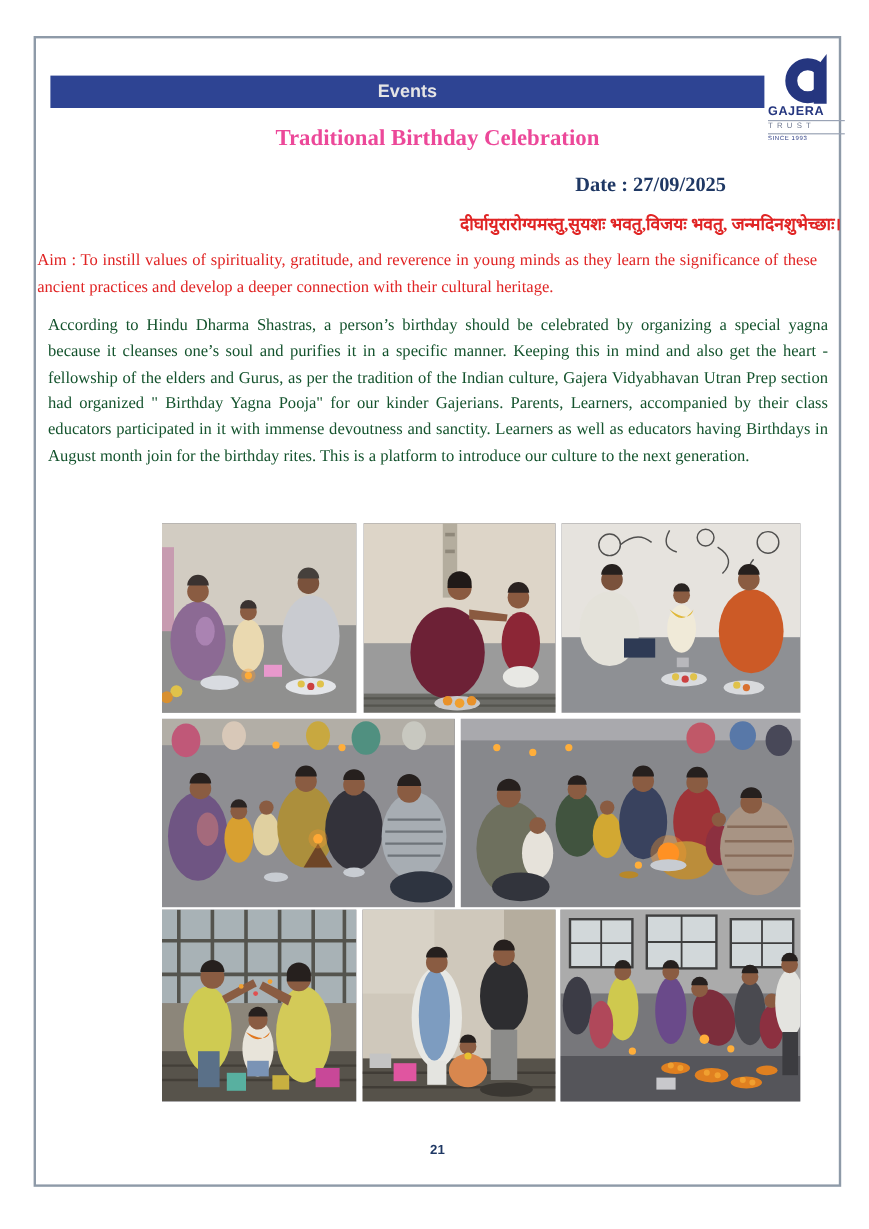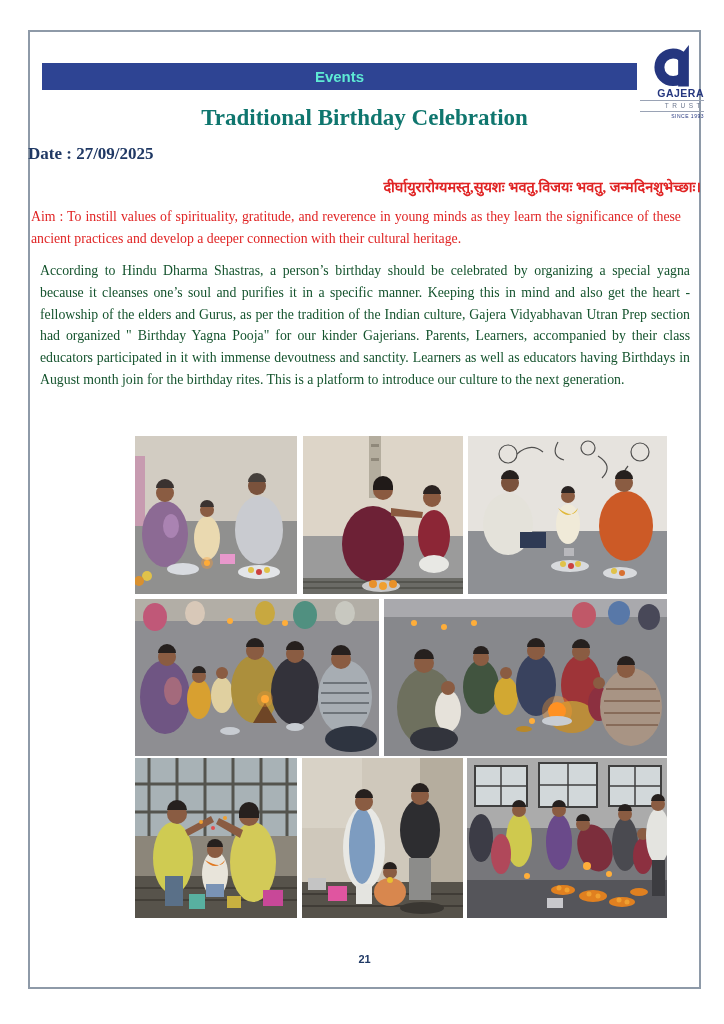--- a/index.html
+++ b/index.html
@@ -1,34 +1,34 @@
 <!DOCTYPE html>
 <html><head>
 <meta charset="utf-8">
 <style>
   html,body{margin:0;padding:0;background:#ffffff;}
   .sheet{position:relative;width:724px;height:1024px;background:#ffffff;overflow:hidden;
          font-family:"Liberation Serif","DejaVu Serif",serif;}
   .page-border{position:absolute;left:28px;top:30px;width:673px;height:959px;
                border:2px solid #8e9aa8;box-sizing:border-box;}
   .events-bar{position:absolute;left:42px;top:63px;width:595px;height:27px;background:#2e4493;
-              color:#5eead4;font-family:"Liberation Sans","DejaVu Sans",sans-serif;
+              color:#e5e5e5;font-family:"Liberation Sans","DejaVu Sans",sans-serif;
               font-weight:bold;font-size:15px;line-height:27px;text-align:center;}
-  .logo{position:absolute;left:640px;top:42px;width:64px;text-align:right;color:#25367f;}
+  .logo{position:absolute;left:640px;top:42px;width:64px;text-align:left;color:#25367f;}
   .logo .mark{display:block;margin:0 auto;}
   .logo .name{font-family:"Liberation Sans","DejaVu Sans",sans-serif;font-weight:bold;
               font-size:10.5px;letter-spacing:.5px;line-height:11px;color:#25367f;}
   .logo .trust{font-family:"Liberation Sans","DejaVu Sans",sans-serif;font-size:6.5px;
                letter-spacing:3.5px;color:#6d7890;line-height:8px;border-top:1px solid #9aa3b5;
                border-bottom:1px solid #9aa3b5;padding:1px 0;margin-top:1px;}
   .logo .since{font-family:"Liberation Sans","DejaVu Sans",sans-serif;font-size:5px;
                letter-spacing:.5px;color:#25367f;line-height:7px;margin-top:1px;}
   .title{position:absolute;left:28px;top:105px;width:673px;text-align:center;
-         color:#0f766e;font-weight:bold;font-size:23px;}
-  .dateline{position:absolute;left:28px;top:144px;width:577px;text-align:left;
+         color:#ec4899;font-weight:bold;font-size:19px;}
+  .dateline{position:absolute;left:28px;top:144px;width:577px;text-align:right;
             color:#1f3864;font-weight:bold;font-size:17px;}
   .blessing{position:absolute;left:28px;top:176px;width:673px;text-align:right;
             color:#e02424;font-weight:bold;font-size:14.5px;}
   .aim{position:absolute;left:31px;top:206px;width:650px;color:#e02424;
        font-size:13.8px;line-height:21.5px;text-align:justify;}
   .bodytext{position:absolute;left:40px;top:260px;width:650px;color:#14532d;
             font-size:13.8px;line-height:21.8px;text-align:justify;}
   .photo-grid{position:absolute;left:95px;top:420px;width:532px;height:482px;}
   .photo{position:absolute;overflow:hidden;background:#8e8e92;}
   .photo svg{display:block;}

